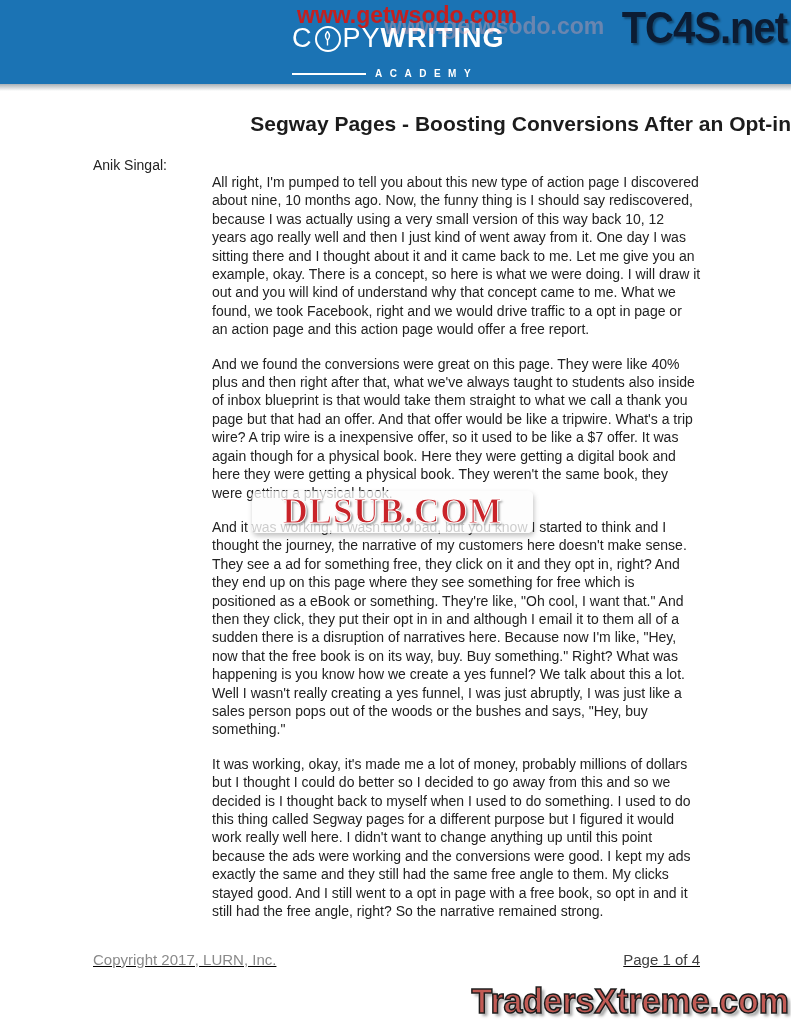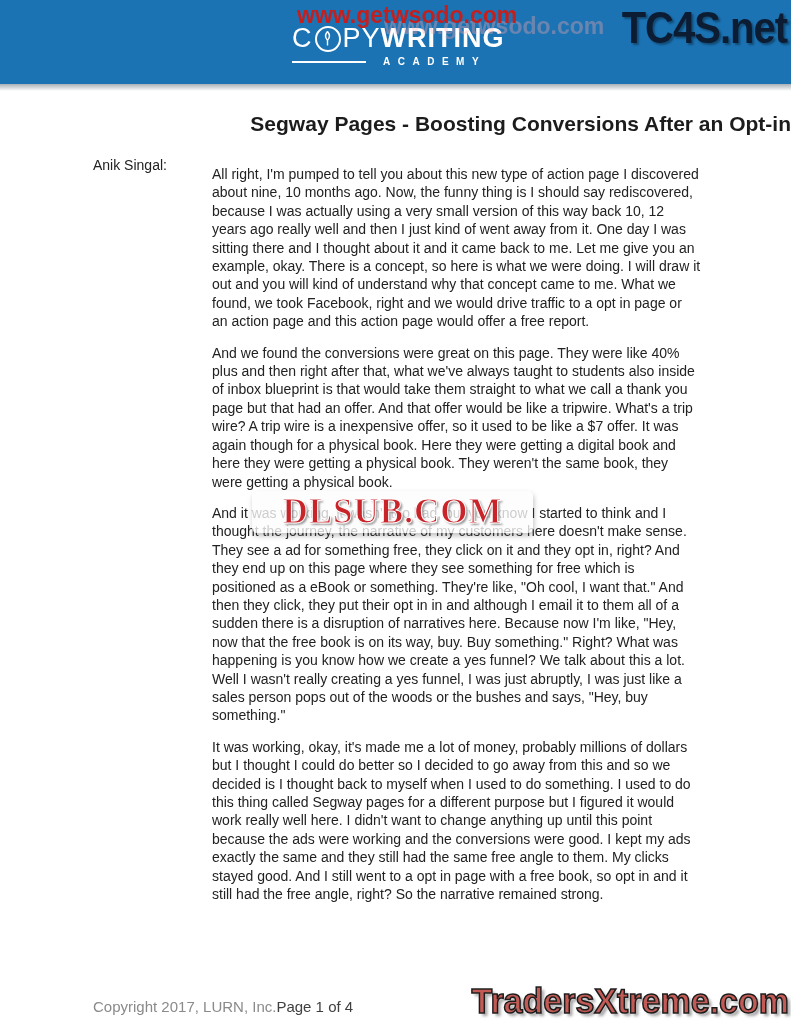--- a/index.html
+++ b/index.html
@@ -10,52 +10,52 @@
   .banner-shadow{position:absolute;top:84px;left:0;width:791px;height:7px;
     background:linear-gradient(#a9b0b6,rgba(255,255,255,0));}
 
   
   .logo{position:absolute;left:292px;top:25px;color:#fff;}
   .logo-main{display:flex;align-items:center;font-size:27px;letter-spacing:1px;font-weight:300;line-height:1;}
   .logo-light{font-weight:300;}
   .logo-bold{font-weight:bold;}
   .o-circle{display:inline-flex;align-items:center;justify-content:center;
     width:22px;height:22px;border:2.5px solid #fff;border-radius:50%;margin:0 2px;}
-  .academy-row{display:flex;align-items:center;margin-top:4px;gap:8px;}
+  .academy-row{display:flex;align-items:center;margin-top:16px;}
   .academy-line{width:74px;height:2px;background:#fff;margin-right:9px;flex:none;}
   .academy-text{font-size:10px;font-weight:bold;letter-spacing:7.5px;}
 
   
   .wm-red{position:absolute;left:297px;top:2px;font-size:23px;font-weight:bold;
     color:#c41f1f;white-space:nowrap;}
   .wm-ghost{position:absolute;left:384px;top:13px;font-size:23px;font-weight:bold;
     color:rgba(255,170,170,0.35);white-space:nowrap;}
   .tc4s{position:absolute;right:4px;top:3px;font-size:40px;font-weight:bold;letter-spacing:-1px;
     color:#0c1c33;text-shadow:2px 2px 2px rgba(0,0,0,0.35);transform:scaleY(1.1);transform-origin:top;}
 
   
   .title{position:absolute;top:112px;left:0;width:791px;text-align:right;
     font-size:21px;font-weight:bold;color:#1c1c1c;}
 
   .transcript{position:absolute;top:157px;left:93px;width:608px;display:flex;}
   .speaker{flex:none;width:119px;font-size:14px;color:#222;}
   .paras{width:489px;font-size:14px;line-height:18.4px;color:#222;}
-  .paras p{margin:8px 0 13px 0;}
+  .paras p{margin:16px 0 13px 0;}
 
   
   .dlsub{position:absolute;left:252px;top:491px;width:281px;height:42px;
     background:rgba(252,252,252,0.78);border-radius:5px;
     box-shadow:1px 3px 5px rgba(80,80,80,0.35);
     display:flex;align-items:center;justify-content:center;
     font-family:"Liberation Serif",serif;font-weight:bold;font-size:35px;letter-spacing:1px;
     color:#c9242a;-webkit-text-stroke:1px #ffffff;text-shadow:2px 2px 2px rgba(60,60,60,0.5);}
 
   
-  .footer{position:absolute;left:93px;top:998px;width:607px;display:flex;
-    font-size:15px;}
+  .footer{position:absolute;left:93px;top:951px;width:607px;display:flex;
+    justify-content:space-between;font-size:15px;text-decoration:underline;}
   .copyright{color:#8a8a8a;}
   .pagenum{color:#404040;}
 
   
   .tx{position:absolute;right:2px;top:980px;font-size:34px;font-weight:bold;white-space:nowrap;
     color:#c25b55;-webkit-text-stroke:1.5px #1c1c1c;
     text-shadow:0 0 3px #ffffff,3px 3px 3px rgba(0,0,0,0.4);
     transform:scaleY(1.05);transform-origin:top;}
 </style>
 </head>

